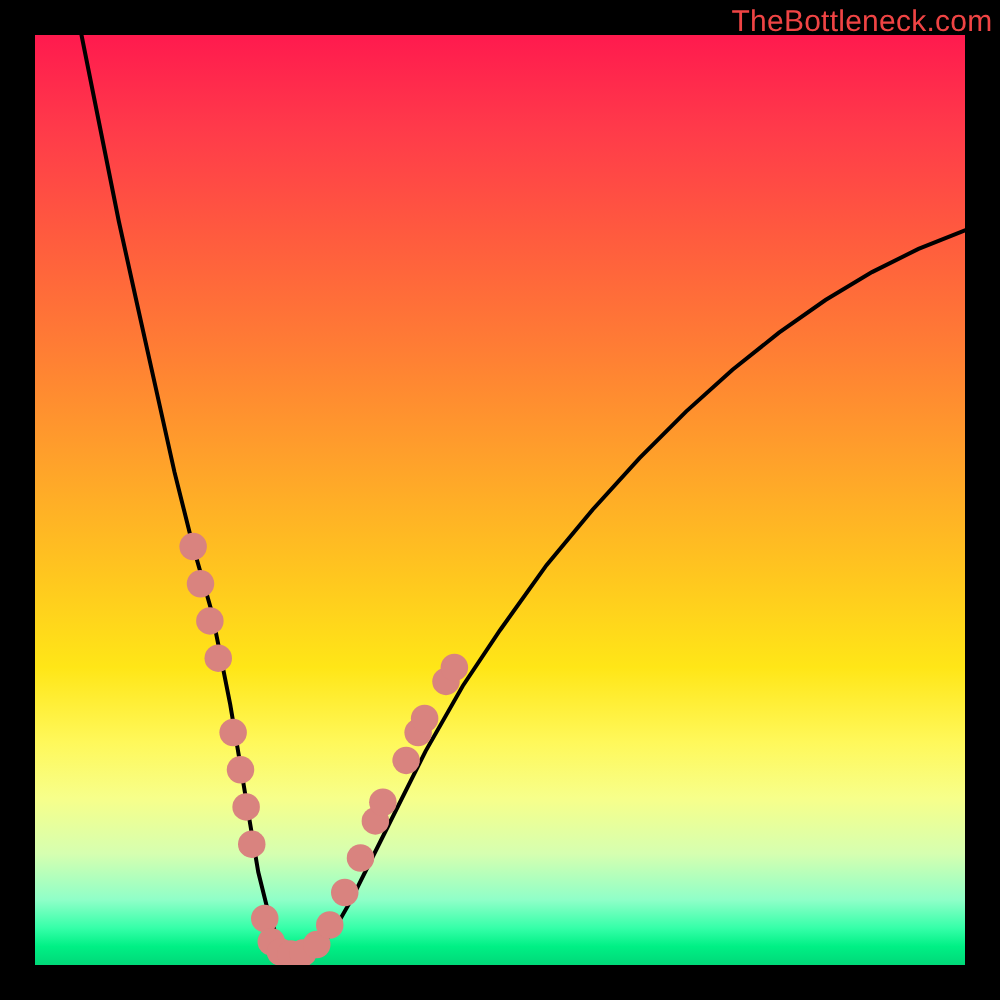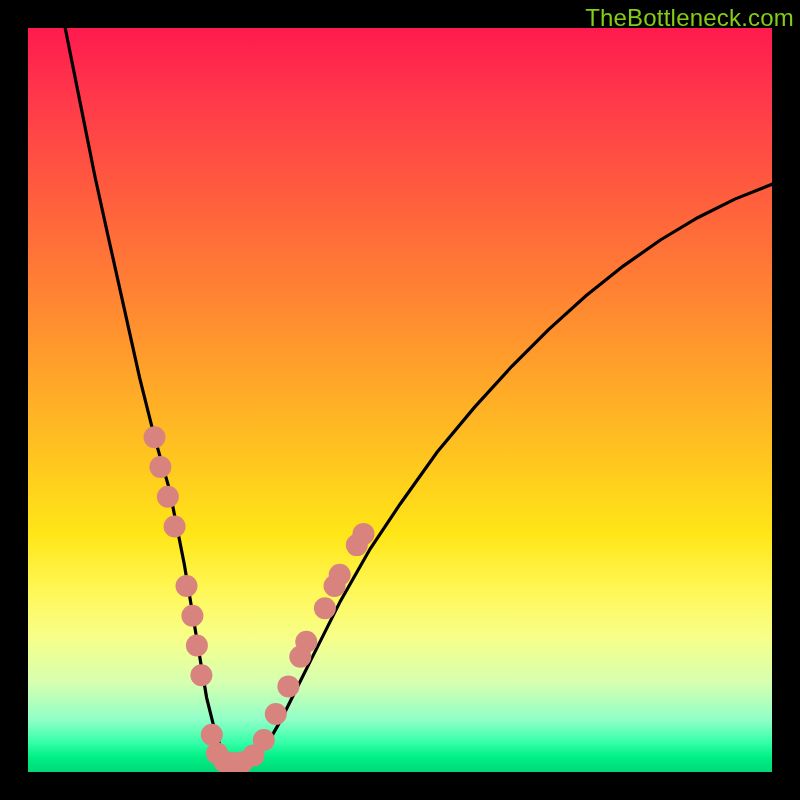--- a/index.html
+++ b/index.html
@@ -32,21 +32,21 @@
       #36ffa9 96%,
       #00f085 98%,
       #00d878 100%
     );
     overflow: hidden;
   }
   .watermark {
     position: absolute;
     top: 4px;
     right: 6px;
-    color: #84cc16;
+    color: #ef4444;
     font-size: 24px;
     font-weight: 500;
     letter-spacing: 0.2px;
     z-index: 10;
   }
   svg.plot {
     position: absolute;
     left: 0;
     top: 0;
     width: 744px;

